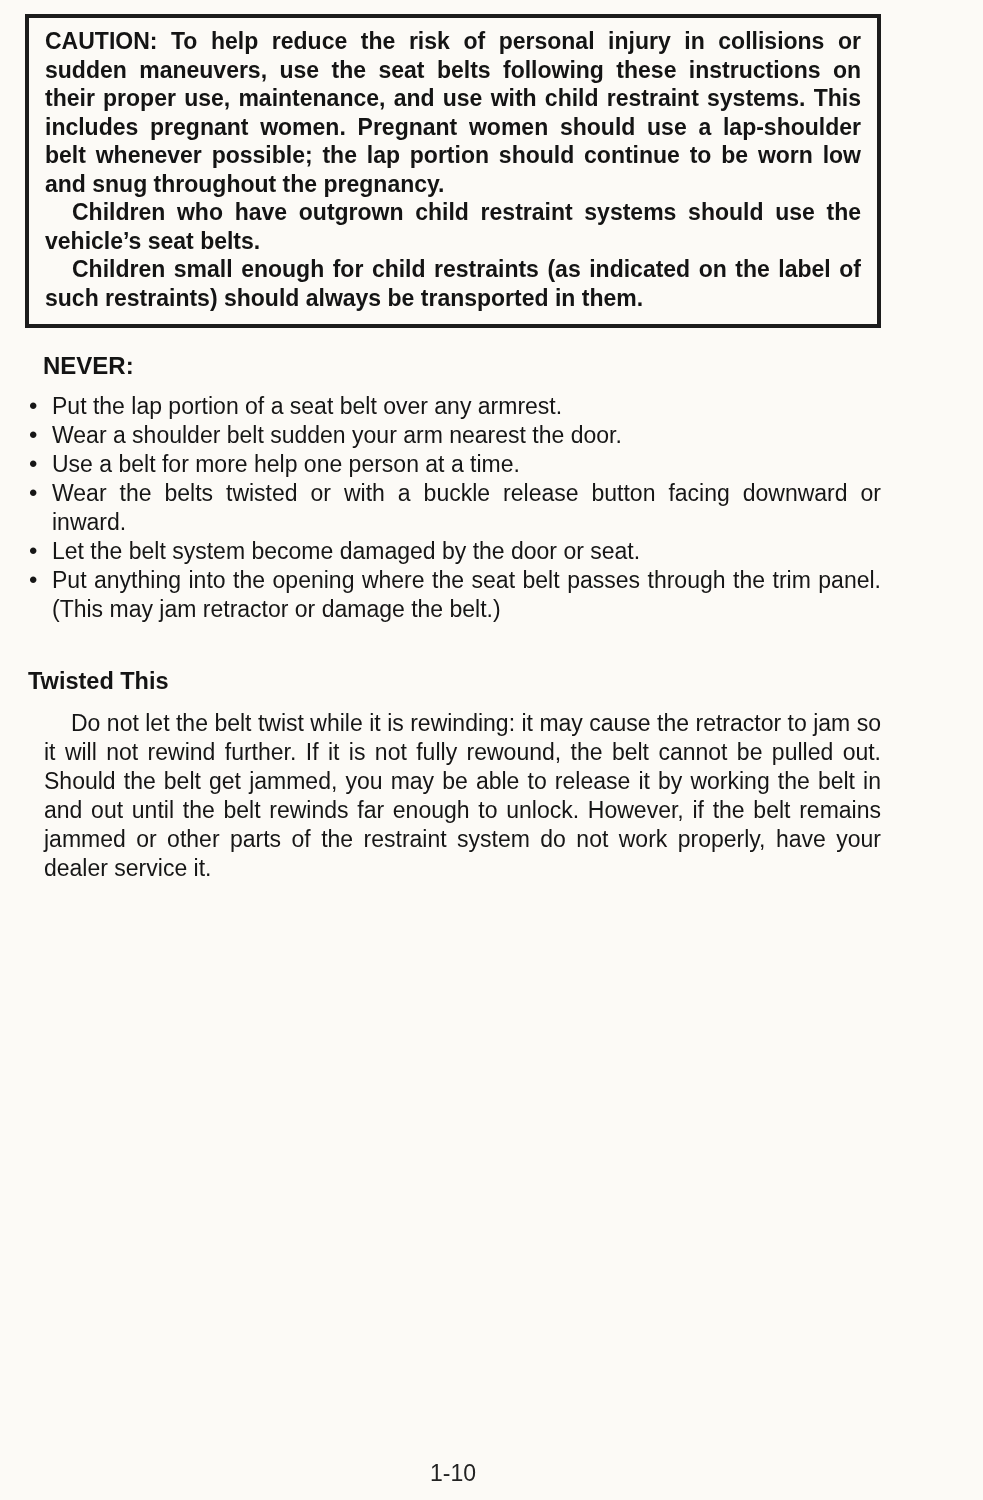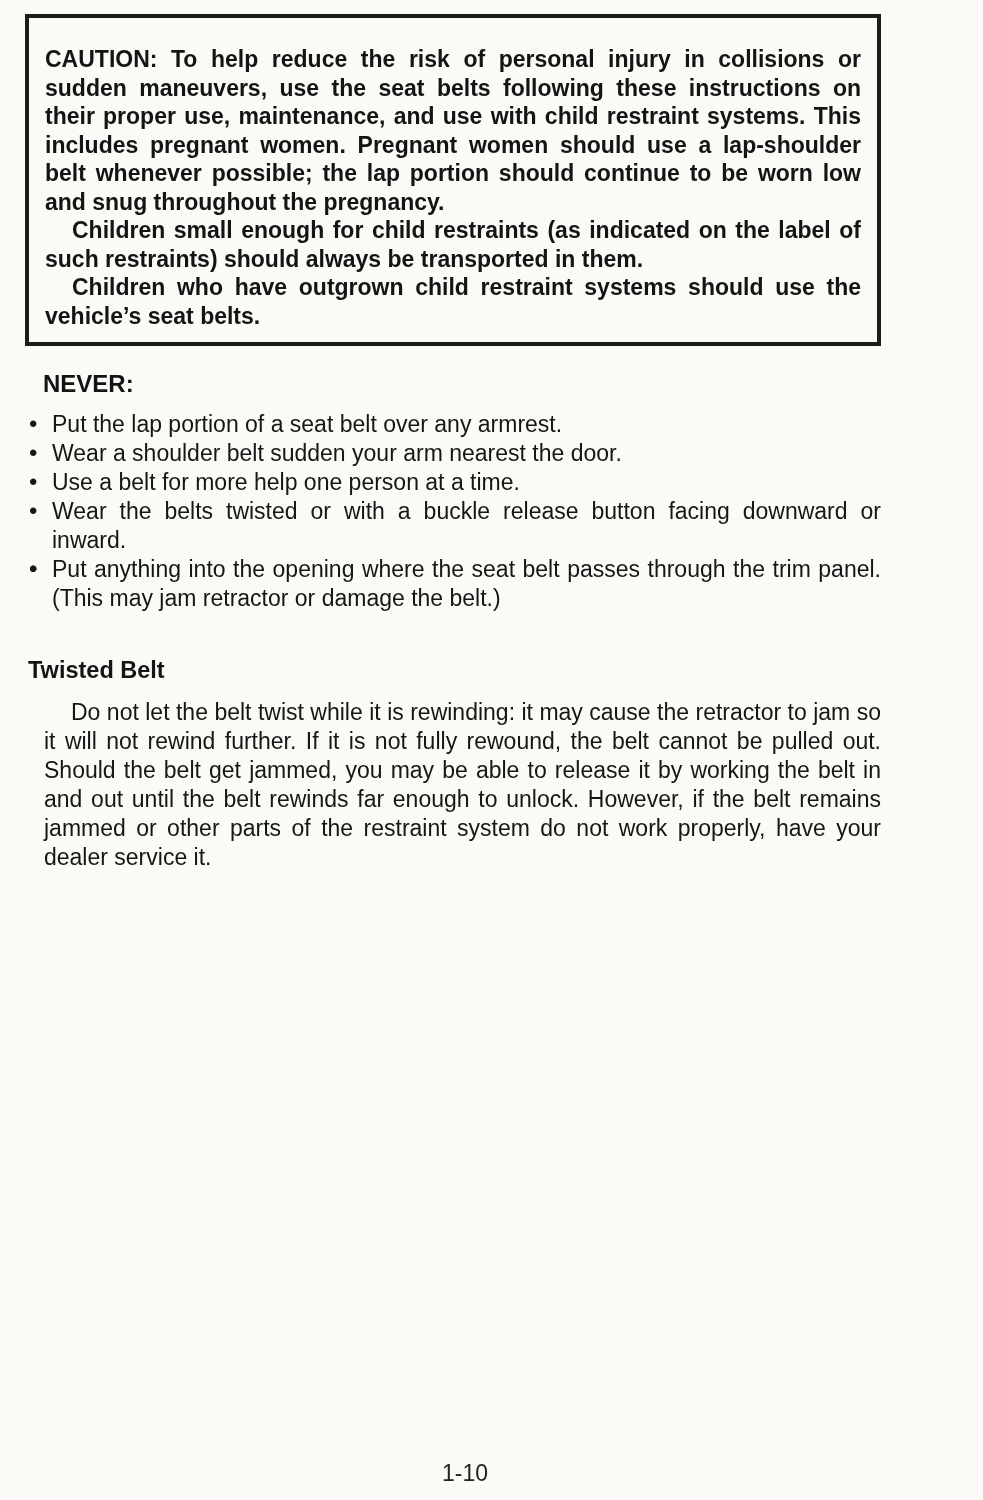--- a/index.html
+++ b/index.html
@@ -24,21 +24,21 @@
     text-align: center;
     font-size: 44px;
     font-weight: bold;
     letter-spacing: 1px;
     line-height: 1.1;
     color: #121212;
   }
   .caution-box {
     margin-top: 14px;
     border: 4px solid #1c1c1c;
-    padding: 27px 16px 12px 16px;
+    padding: 9px 16px 12px 16px;
     font-weight: bold;
     font-size: 23px;
     line-height: 28.5px;
     color: #141414;
   }
   .caution-box p {
     margin: 0;
     text-align: justify;
   }
   .caution-box p.indented {
@@ -77,37 +77,37 @@
   .body-paragraph {
     margin: 14px 0 0 19px;
     font-size: 23px;
     line-height: 29px;
     text-align: justify;
     text-indent: 27px;
   }
   .page-number {
     position: absolute;
     top: 1460px;
-    left: 12px;
+    left: 0;
     width: 100%;
     text-align: center;
     font-size: 23px;
     color: #222;
   }
 </style>
 </head>
 <body>
 
 <div class="content">
 
 
   <div class="caution-box">
     <p>CAUTION: To help reduce the risk of personal injury in collisions or sudden maneuvers, use the seat belts following these instructions on their proper use, maintenance, and use with child restraint systems. This includes pregnant women. Pregnant women should use a lap-shoulder belt whenever possible; the lap portion should continue to be worn low and snug throughout the pregnancy.</p>
+    <p class="indented">Children who have outgrown child restraint systems should use the vehicle’s seat belts.</p>
     <p class="indented">Children small enough for child restraints (as indicated on the label of such restraints) should always be transported in them.</p>
-    <p class="indented">Children who have outgrown child restraint systems should use the vehicle’s seat belts.</p>
   </div>
 
   <div class="never-heading">NEVER:</div>
 
   <ul class="never-list">
     <li>
       <span class="bullet">•</span>
       <span>Put the lap portion of a seat belt over any armrest.</span>
     </li>
     <li>
@@ -117,26 +117,27 @@
     <li>
       <span class="bullet">•</span>
       <span>Use a belt for more help one person at a time.</span>
     </li>
     <li>
       <span class="bullet">•</span>
       <span>Wear the belts twisted or with a buckle release button facing downward or inward.</span>
     </li>
     <li>
       <span class="bullet">•</span>
+      <span>Let the belt system become damaged by the door or seat.</span>
     </li>
     <li>
       <span class="bullet">•</span>
       <span>Put anything into the opening where the seat belt passes through the trim panel. (This may jam retractor or damage the belt.)</span>
     </li>
   </ul>
 
-  <div class="section-heading">Twisted Belt</div>
+  <div class="section-heading">Twisted This</div>
 
   <p class="body-paragraph">Do not let the belt twist while it is rewinding: it may cause the retractor to jam so it will not rewind further. If it is not fully rewound, the belt cannot be pulled out. Should the belt get jammed, you may be able to release it by working the belt in and out until the belt rewinds far enough to unlock. However, if the belt remains jammed or other parts of the restraint system do not work properly, have your dealer service it.</p>
 
   <div class="page-number">1-10</div>
 
 </div>
 
 </body></html>

